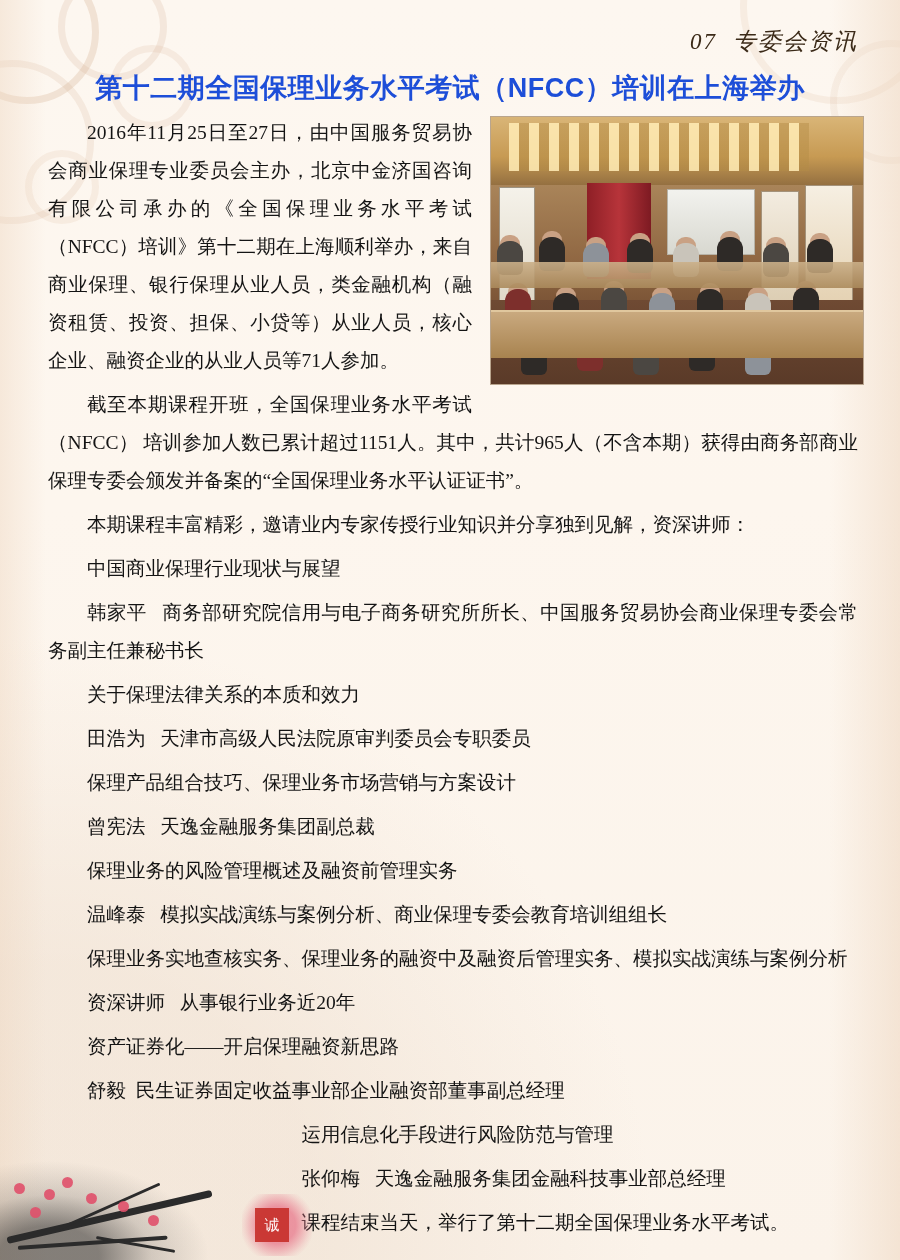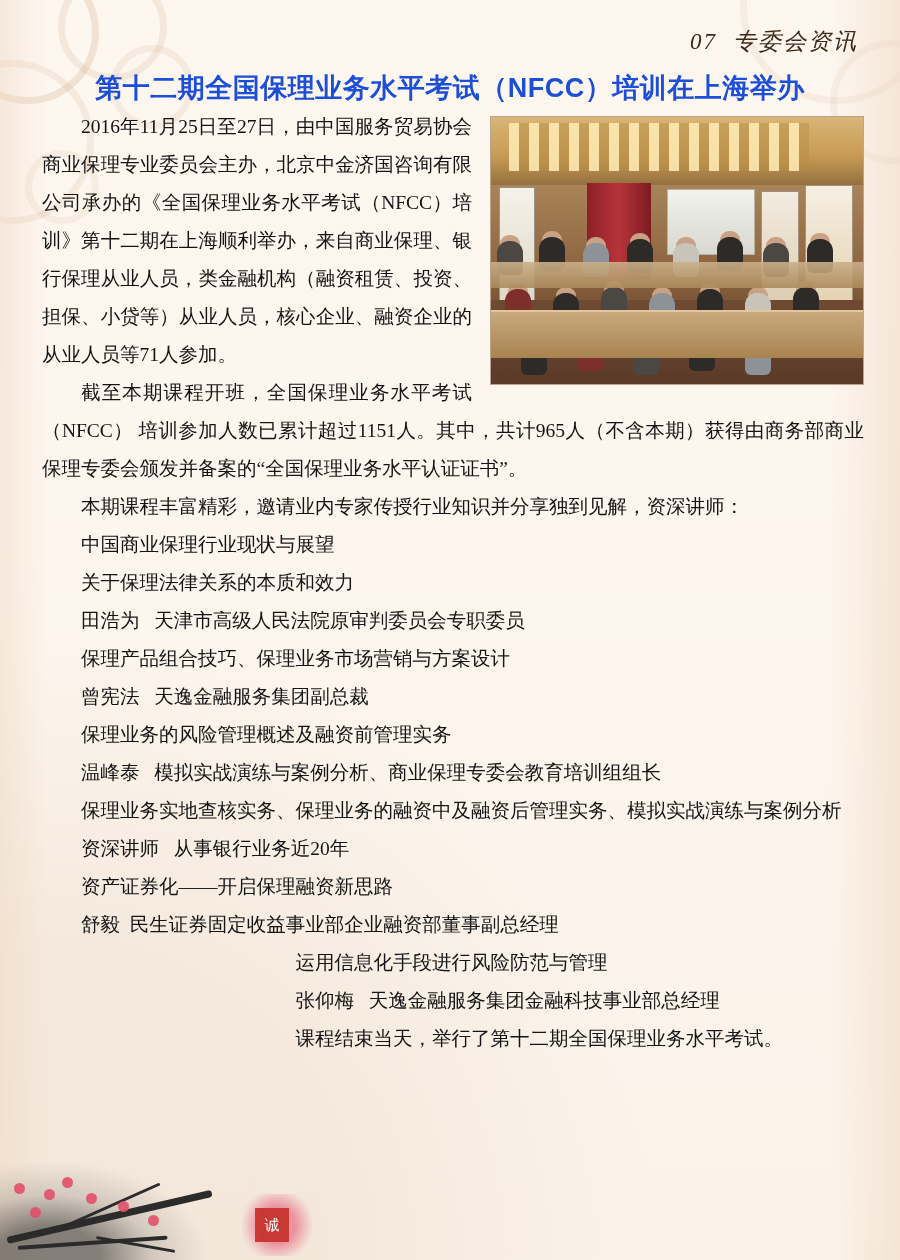--- a/index.html
+++ b/index.html
@@ -163,21 +163,21 @@
     border-radius: 12px 12px 6px 6px;
     background: #2e2a27;
     box-shadow: 0 -9px 0 -3px #c9a184;
   }
   .ph.l { background: #4b4742; }
   .ph.r { background: #7d2f2c; }
   .ph.g { background: #8d9299; }
   .ph.w { background: #c9c4ba; }
 
   p.para {
-    margin: 0;
+    margin: 6px;
     text-indent: 2em;
     text-align: justify;
   }
 
   
   .ink {
     position: absolute;
     left: 0;
     bottom: 0;
     width: 300px;
@@ -286,20 +286,21 @@
     </div>
     <div class="p-desk2"></div>
     <div class="p-desk"></div>
   </div>
 
   <p class="para">2016年11月25日至27日，由中国服务贸易协会商业保理专业委员会主办，北京中金济国咨询有限公司承办的《全国保理业务水平考试（NFCC）培训》第十二期在上海顺利举办，来自商业保理、银行保理从业人员，类金融机构（融资租赁、投资、担保、小贷等）从业人员，核心企业、融资企业的从业人员等71人参加。</p>
   <p class="para">截至本期课程开班，全国保理业务水平考试（NFCC） 培训参加人数已累计超过1151人。其中，共计965人（不含本期）获得由商务部商业保理专委会颁发并备案的“全国保理业务水平认证证书”。</p>
   <p class="para">本期课程丰富精彩，邀请业内专家传授行业知识并分享独到见解，资深讲师：</p>
 
   <p class="para">中国商业保理行业现状与展望</p>
+  <p class="para"><span>韩家平</span>&nbsp;&nbsp;&nbsp;<span>商务部研究院信用与电子商务研究所所长、中国服务贸易协会商业保理专委会常务副主任兼秘书长</span></p>
 
   <p class="para">关于保理法律关系的本质和效力</p>
   <p class="para"><span>田浩为</span>&nbsp;&nbsp;&nbsp;<span>天津市高级人民法院原审判委员会专职委员</span></p>
 
   <p class="para">保理产品组合技巧、保理业务市场营销与方案设计</p>
   <p class="para"><span>曾宪法</span>&nbsp;&nbsp;&nbsp;<span>天逸金融服务集团副总裁</span></p>
 
   <p class="para">保理业务的风险管理概述及融资前管理实务</p>
   <p class="para"><span>温峰泰</span>&nbsp;&nbsp;&nbsp;<span>模拟实战演练与案例分析、商业保理专委会教育培训组组长</span></p>
 

